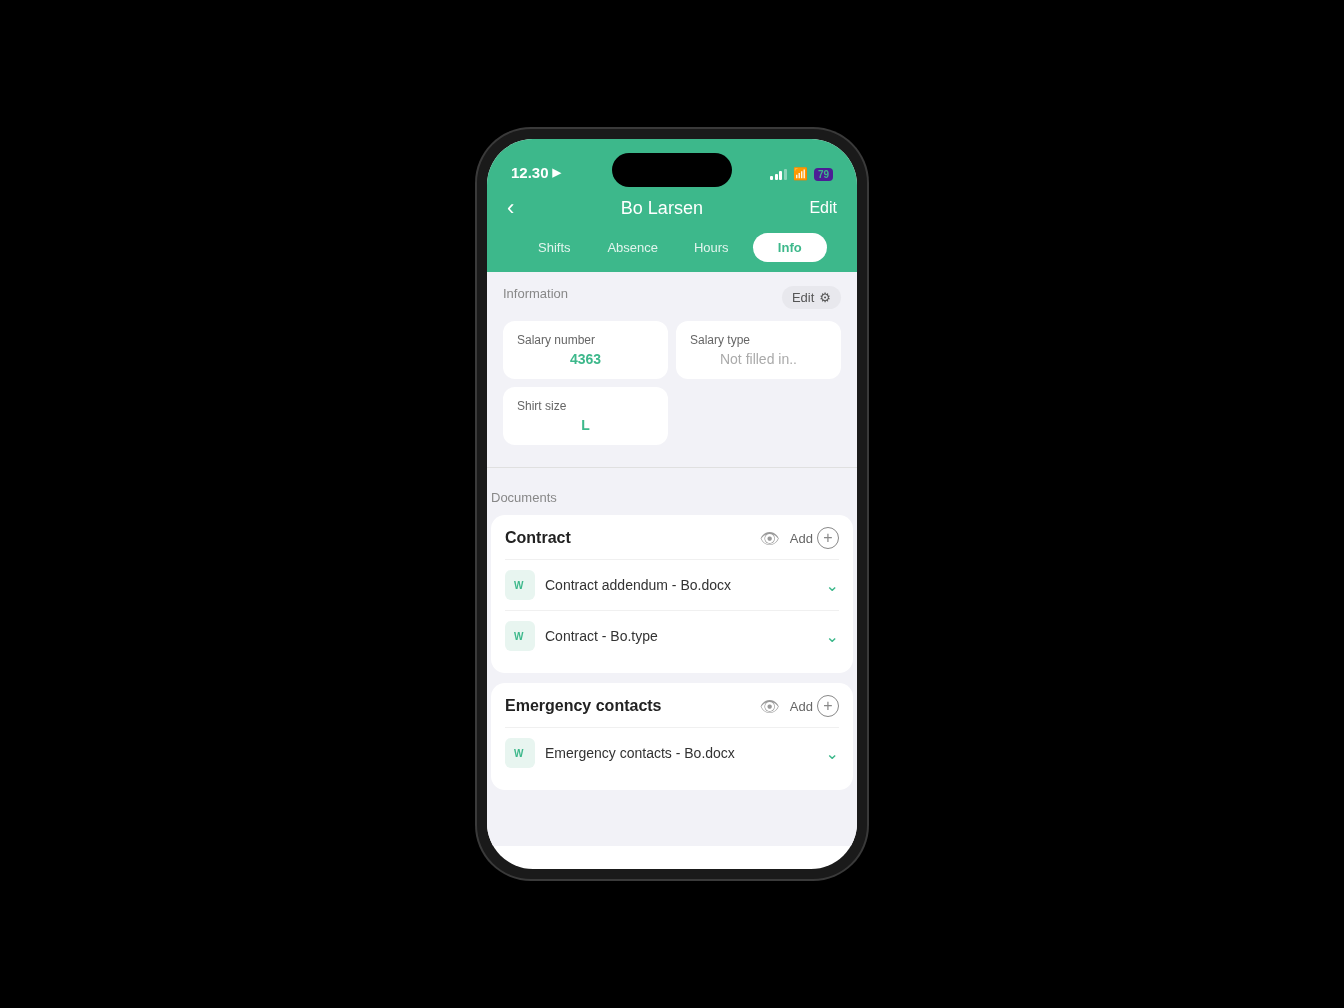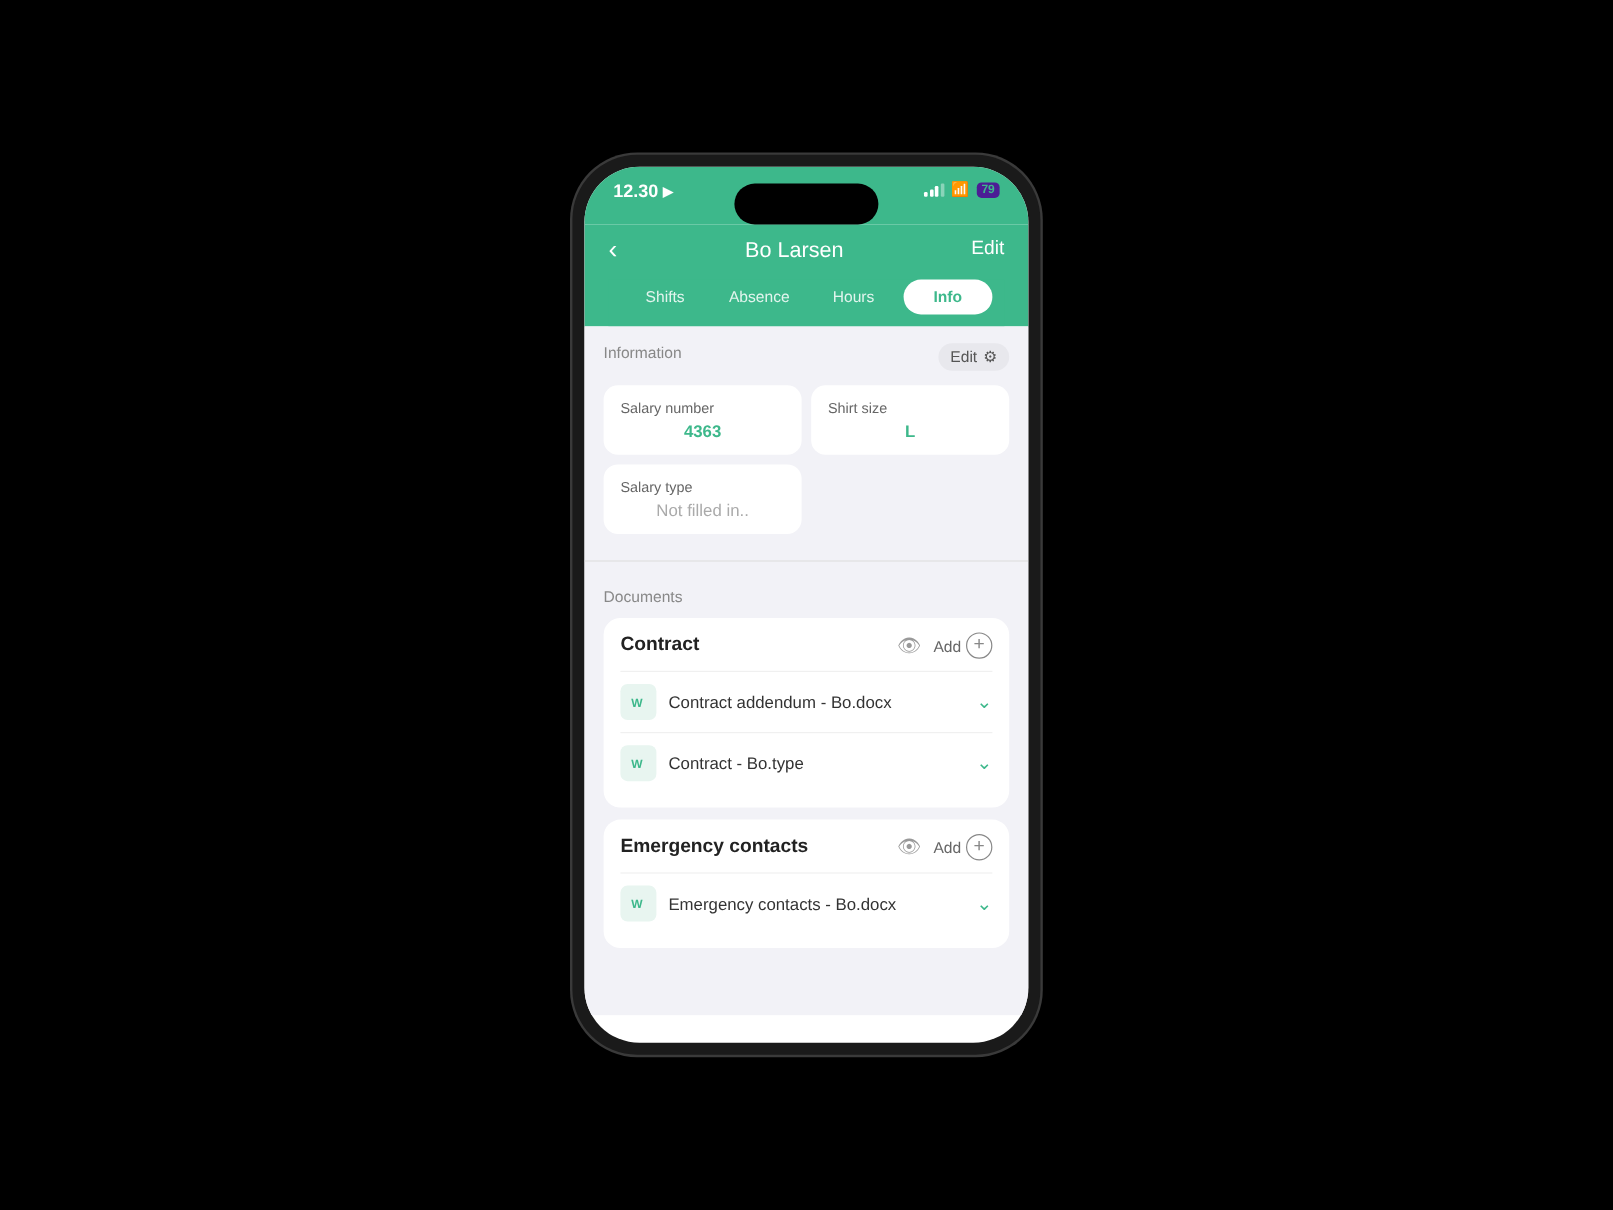--- a/index.html
+++ b/index.html
@@ -29,21 +29,21 @@
       border-radius: 46px;
       overflow: hidden;
       position: relative;
     }
 
     
     .status-bar {
       background: #3db88b;
       display: flex;
       justify-content: space-between;
-      align-items: flex-start;
+      align-items: flex-end;
       padding: 12px 24px 6px;
       height: 48px;
     }
 
     .status-time {
       color: #fff;
       font-size: 15px;
       font-weight: 600;
       display: flex;
       align-items: center;
@@ -211,21 +211,21 @@
 
     
     .divider {
       height: 1px;
       background: #e0e0e0;
       margin: 8px 0;
     }
 
     
     .documents-section {
-      padding: 14px 16px 6px;
+      padding: 14px 4px 6px;
     }
 
     .doc-group {
       background: #fff;
       border-radius: 14px;
       padding: 12px 14px;
       margin-bottom: 10px;
     }
 
     .doc-group-header {
@@ -378,27 +378,27 @@
         </div>
 
         <div class="cards-grid">
 
           <div class="info-card">
             <div class="card-label">Salary number</div>
             <div class="card-value">4363</div>
           </div>
 
           <div class="info-card">
+            <div class="card-label">Salary type</div>
+            <div class="card-value muted">Not filled in..</div>
+          </div>
+
+          <div class="info-card">
             <div class="card-label">Shirt size</div>
             <div class="card-value">L</div>
-          </div>
-
-          <div class="info-card">
-            <div class="card-label">Salary type</div>
-            <div class="card-value muted">Not filled in..</div>
           </div>
 
         </div>
       </div>
 
       <div class="divider"></div>
 
       <div class="documents-section">
         <div class="section-label">Documents</div>
 

